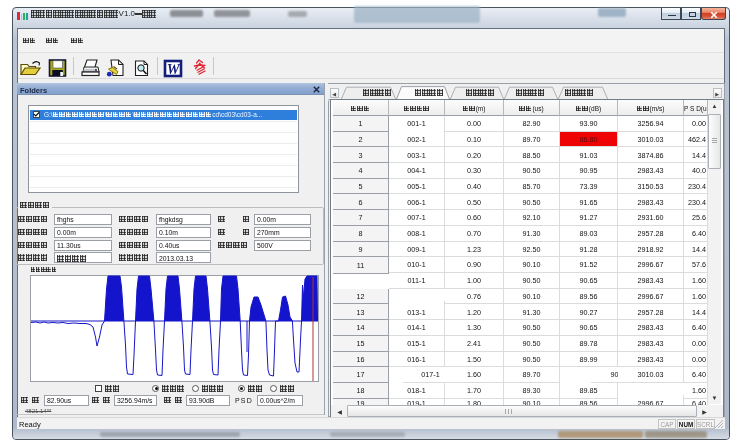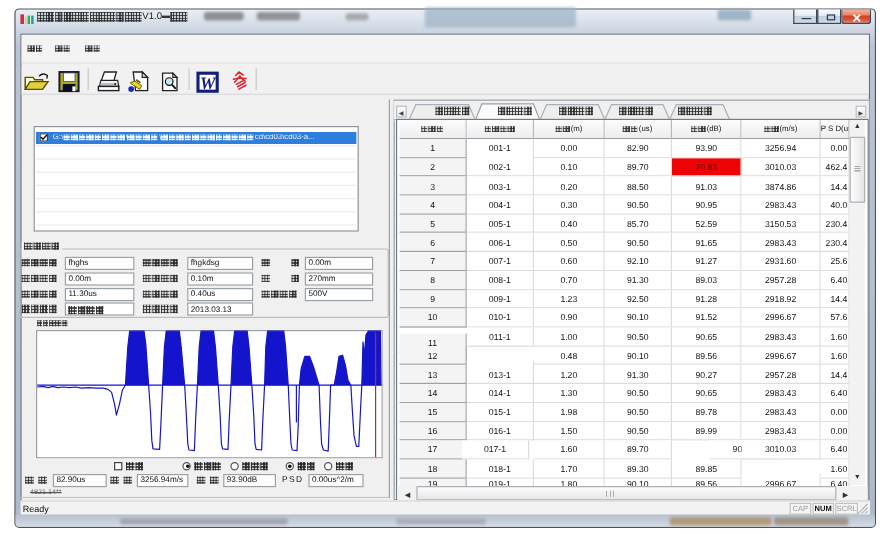--- a/index.html
+++ b/index.html
@@ -134,20 +134,26 @@
 
 <g transform="translate(193.5,58.5)" stroke="#e02433" fill="none" stroke-width="1.3" stroke-linecap="round">
 <path d="M5.5 1.5 L3 4.5 M5.5 1.5 L9 4 M1 7.5 L6 6.5 L11.5 7"></path>
 <path d="M6.5 4.8 L2 10 M6 5 L11 9.5"></path>
 <path d="M9.5 8.5 L3.5 11.8 M10.5 10.5 L4.5 13.8 M11.5 12.5 L5.5 15.8"></path>
 </g>
 </svg>
 <div class="a tsep" style="left:73.3px"></div>
 <div class="a tsep" style="left:157px"></div>
 <div class="a tsep" style="left:213px"></div>
+<div class="a phead">
+      <span class="t">Folders</span>
+      <svg style="position:absolute;left:296px;top:3px" width="7" height="7" viewBox="0 0 7 7">
+        <path d="M0.8 0.8 L6.2 6.2 M6.2 0.8 L0.8 6.2" stroke="#1c2844" stroke-width="1.4"></path>
+      </svg>
+    </div>
 <div class="a lbox">
       <div class="lrow" style="top:15px"></div>
       <div class="lrow" style="top:26px"></div>
       <div class="lrow" style="top:37px"></div>
       <div class="lrow" style="top:48px"></div>
       <div class="lrow" style="top:59px"></div>
       <div class="lrow" style="top:70px"></div>
       <div class="lrow" style="top:81px"></div>
       <div class="lsel"></div>
       <div class="cbx" style="left:4px;top:5.5px">
@@ -264,42 +270,42 @@
 <div class="dc" style="left:389px;top:115.9px;width:56px;height:34px">001-1</div>
 <div class="dc" style="left:445px;top:115.9px;width:59px;height:15.71px">0.00</div>
 <div class="dc" style="left:504px;top:115.9px;width:56px;height:15.71px">82.90</div>
 <div class="dc" style="left:560px;top:115.9px;width:58px;height:15.71px">93.90</div>
 <div class="dc" style="left:618px;top:115.9px;width:66px;height:15.71px">3256.94</div>
 <div class="dc r" style="left:684px;top:115.9px;width:24px;height:15.71px">0.00</div>
 <div class="c1" style="left:333px;top:131.61px;width:56px;height:15.71px">2</div>
 <div class="dc" style="left:389px;top:131.61px;width:56px;height:15.71px">002-1</div>
 <div class="dc" style="left:445px;top:131.61px;width:59px;height:15.71px">0.10</div>
 <div class="dc" style="left:504px;top:131.61px;width:56px;height:15.71px">89.70</div>
-<div class="dc red" style="left:560px;top:131.61px;width:58px;height:15.71px">70.83</div>
+<div class="dc red" style="left:560px;top:131.61px;width:58px;height:15.71px">86.80</div>
 <div class="dc" style="left:618px;top:131.61px;width:66px;height:15.71px">3010.03</div>
 <div class="dc r" style="left:684px;top:131.61px;width:24px;height:15.71px">462.4</div>
 <div class="c1" style="left:333px;top:147.32000000000002px;width:56px;height:15.71px">3</div>
 <div class="dc" style="left:389px;top:147.32000000000002px;width:56px;height:15.71px">003-1</div>
 <div class="dc" style="left:445px;top:147.32000000000002px;width:59px;height:15.71px">0.20</div>
 <div class="dc" style="left:504px;top:147.32000000000002px;width:56px;height:15.71px">88.50</div>
 <div class="dc" style="left:560px;top:147.32000000000002px;width:58px;height:15.71px">91.03</div>
 <div class="dc" style="left:618px;top:147.32000000000002px;width:66px;height:15.71px">3874.86</div>
 <div class="dc r" style="left:684px;top:147.32000000000002px;width:24px;height:15.71px">14.4</div>
 <div class="c1" style="left:333px;top:163.03000000000003px;width:56px;height:15.71px">4</div>
 <div class="dc" style="left:389px;top:163.03000000000003px;width:56px;height:15.71px">004-1</div>
 <div class="dc" style="left:445px;top:163.03000000000003px;width:59px;height:15.71px">0.30</div>
 <div class="dc" style="left:504px;top:163.03000000000003px;width:56px;height:15.71px">90.50</div>
 <div class="dc" style="left:560px;top:163.03000000000003px;width:58px;height:15.71px">90.95</div>
 <div class="dc" style="left:618px;top:163.03000000000003px;width:66px;height:15.71px">2983.43</div>
 <div class="dc r" style="left:684px;top:163.03000000000003px;width:24px;height:15.71px">40.0</div>
 <div class="c1" style="left:333px;top:178.74000000000004px;width:56px;height:15.71px">5</div>
 <div class="dc" style="left:389px;top:178.74000000000004px;width:56px;height:15.71px">005-1</div>
 <div class="dc" style="left:445px;top:178.74000000000004px;width:59px;height:15.71px">0.40</div>
 <div class="dc" style="left:504px;top:178.74000000000004px;width:56px;height:15.71px">85.70</div>
-<div class="dc" style="left:560px;top:178.74000000000004px;width:58px;height:15.71px">52.59</div>
+<div class="dc" style="left:560px;top:178.74000000000004px;width:58px;height:15.71px">73.39</div>
 <div class="dc" style="left:618px;top:178.74000000000004px;width:66px;height:15.71px">3150.53</div>
 <div class="dc r" style="left:684px;top:178.74000000000004px;width:24px;height:15.71px">230.4</div>
 <div class="c1" style="left:333px;top:194.45000000000005px;width:56px;height:15.71px">6</div>
 <div class="dc" style="left:389px;top:194.45000000000005px;width:56px;height:15.71px">006-1</div>
 <div class="dc" style="left:445px;top:194.45000000000005px;width:59px;height:15.71px">0.50</div>
 <div class="dc" style="left:504px;top:194.45000000000005px;width:56px;height:15.71px">90.50</div>
 <div class="dc" style="left:560px;top:194.45000000000005px;width:58px;height:15.71px">91.65</div>
 <div class="dc" style="left:618px;top:194.45000000000005px;width:66px;height:15.71px">2983.43</div>
 <div class="dc r" style="left:684px;top:194.45000000000005px;width:24px;height:15.71px">230.4</div>
 <div class="c1" style="left:333px;top:210.16000000000005px;width:56px;height:15.71px">7</div>
@@ -323,64 +329,64 @@
 <div class="dc" style="left:560px;top:241.58000000000007px;width:58px;height:15.71px">91.28</div>
 <div class="dc" style="left:618px;top:241.58000000000007px;width:66px;height:15.71px">2918.92</div>
 <div class="dc r" style="left:684px;top:241.58000000000007px;width:24px;height:15.71px">14.4</div>
 <div class="c1" style="left:333px;top:257.2900000000001px;width:56px;height:15.71px">10</div>
 <div class="dc" style="left:389px;top:257.2900000000001px;width:56px;height:15.71px">010-1</div>
 <div class="dc" style="left:445px;top:257.2900000000001px;width:59px;height:15.71px">0.90</div>
 <div class="dc" style="left:504px;top:257.2900000000001px;width:56px;height:15.71px">90.10</div>
 <div class="dc" style="left:560px;top:257.2900000000001px;width:58px;height:15.71px">91.52</div>
 <div class="dc" style="left:618px;top:257.2900000000001px;width:66px;height:15.71px">2996.67</div>
 <div class="dc r" style="left:684px;top:257.2900000000001px;width:24px;height:15.71px">57.6</div>
-<div class="c1" style="left:333px;top:278px;width:56px;height:15.71px">11</div>
+<div class="c1" style="left:333px;top:258px;width:56px;height:15.71px">11</div>
 <div class="dc" style="left:389px;top:273.00000000000006px;width:56px;height:15.71px">011-1</div>
 <div class="dc" style="left:445px;top:273.00000000000006px;width:59px;height:15.71px">1.00</div>
 <div class="dc" style="left:504px;top:273.00000000000006px;width:56px;height:15.71px">90.50</div>
 <div class="dc" style="left:560px;top:273.00000000000006px;width:58px;height:15.71px">90.65</div>
 <div class="dc" style="left:618px;top:273.00000000000006px;width:66px;height:15.71px">2983.43</div>
 <div class="dc r" style="left:684px;top:273.00000000000006px;width:24px;height:15.71px">1.60</div>
 <div class="c1" style="left:333px;top:288.71000000000004px;width:56px;height:15.71px">12</div>
 <div class="dc" style="left:389px;top:301px;width:56px;height:15.71px">012-1</div>
-<div class="dc" style="left:445px;top:288.71000000000004px;width:59px;height:15.71px">0.48</div>
+<div class="dc" style="left:445px;top:288.71000000000004px;width:59px;height:15.71px">0.76</div>
 <div class="dc" style="left:504px;top:288.71000000000004px;width:56px;height:15.71px">90.10</div>
 <div class="dc" style="left:560px;top:288.71000000000004px;width:58px;height:15.71px">89.56</div>
 <div class="dc" style="left:618px;top:288.71000000000004px;width:66px;height:15.71px">2996.67</div>
 <div class="dc r" style="left:684px;top:288.71000000000004px;width:24px;height:15.71px">1.60</div>
 <div class="c1" style="left:333px;top:304.42px;width:56px;height:15.71px">13</div>
 <div class="dc" style="left:389px;top:304.42px;width:56px;height:15.71px">013-1</div>
 <div class="dc" style="left:445px;top:304.42px;width:59px;height:15.71px">1.20</div>
 <div class="dc" style="left:504px;top:304.42px;width:56px;height:15.71px">91.30</div>
 <div class="dc" style="left:560px;top:304.42px;width:58px;height:15.71px">90.27</div>
 <div class="dc" style="left:618px;top:304.42px;width:66px;height:15.71px">2957.28</div>
 <div class="dc r" style="left:684px;top:304.42px;width:24px;height:15.71px">14.4</div>
 <div class="c1" style="left:333px;top:320.13px;width:56px;height:15.71px">14</div>
 <div class="dc" style="left:389px;top:320.13px;width:56px;height:15.71px">014-1</div>
 <div class="dc" style="left:445px;top:320.13px;width:59px;height:15.71px">1.30</div>
 <div class="dc" style="left:504px;top:320.13px;width:56px;height:15.71px">90.50</div>
 <div class="dc" style="left:560px;top:320.13px;width:58px;height:15.71px">90.65</div>
 <div class="dc" style="left:618px;top:320.13px;width:66px;height:15.71px">2983.43</div>
 <div class="dc r" style="left:684px;top:320.13px;width:24px;height:15.71px">6.40</div>
 <div class="c1" style="left:333px;top:335.84px;width:56px;height:15.71px">15</div>
 <div class="dc" style="left:389px;top:335.84px;width:56px;height:15.71px">015-1</div>
-<div class="dc" style="left:445px;top:335.84px;width:59px;height:15.71px">1.98</div>
+<div class="dc" style="left:445px;top:335.84px;width:59px;height:15.71px">2.41</div>
 <div class="dc" style="left:504px;top:335.84px;width:56px;height:15.71px">90.50</div>
 <div class="dc" style="left:560px;top:335.84px;width:58px;height:15.71px">89.78</div>
 <div class="dc" style="left:618px;top:335.84px;width:66px;height:15.71px">2983.43</div>
 <div class="dc r" style="left:684px;top:335.84px;width:24px;height:15.71px">0.00</div>
 <div class="c1" style="left:333px;top:351.54999999999995px;width:56px;height:15.71px">16</div>
 <div class="dc" style="left:389px;top:351.54999999999995px;width:56px;height:15.71px">016-1</div>
 <div class="dc" style="left:445px;top:351.54999999999995px;width:59px;height:15.71px">1.50</div>
 <div class="dc" style="left:504px;top:351.54999999999995px;width:56px;height:15.71px">90.50</div>
 <div class="dc" style="left:560px;top:351.54999999999995px;width:58px;height:15.71px">89.99</div>
 <div class="dc" style="left:618px;top:351.54999999999995px;width:66px;height:15.71px">2983.43</div>
 <div class="dc r" style="left:684px;top:351.54999999999995px;width:24px;height:15.71px">0.00</div>
 <div class="c1" style="left:333px;top:367.25999999999993px;width:56px;height:15.71px">17</div>
-<div class="dc" style="left:385px;top:367.25999999999993px;width:56px;height:15.71px">017-1</div>
+<div class="dc" style="left:403px;top:367.25999999999993px;width:56px;height:15.71px">017-1</div>
 <div class="dc" style="left:445px;top:367.25999999999993px;width:59px;height:15.71px">1.60</div>
 <div class="dc" style="left:504px;top:367.25999999999993px;width:56px;height:15.71px">89.70</div>
 <div class="dc" style="left:591px;top:367.25999999999993px;width:58px;height:15.71px">90.62</div>
 <div class="dc" style="left:618px;top:367.25999999999993px;width:66px;height:15.71px">3010.03</div>
 <div class="dc r" style="left:684px;top:367.25999999999993px;width:24px;height:15.71px">6.40</div>
 <div class="c1" style="left:333px;top:382.9699999999999px;width:56px;height:15.71px">18</div>
 <div class="dc" style="left:389px;top:382.9699999999999px;width:56px;height:15.71px">018-1</div>
 <div class="dc" style="left:445px;top:382.9699999999999px;width:59px;height:15.71px">1.70</div>
 <div class="dc" style="left:504px;top:382.9699999999999px;width:56px;height:15.71px">89.30</div>
 <div class="dc" style="left:560px;top:382.9699999999999px;width:58px;height:15.71px">89.85</div>

